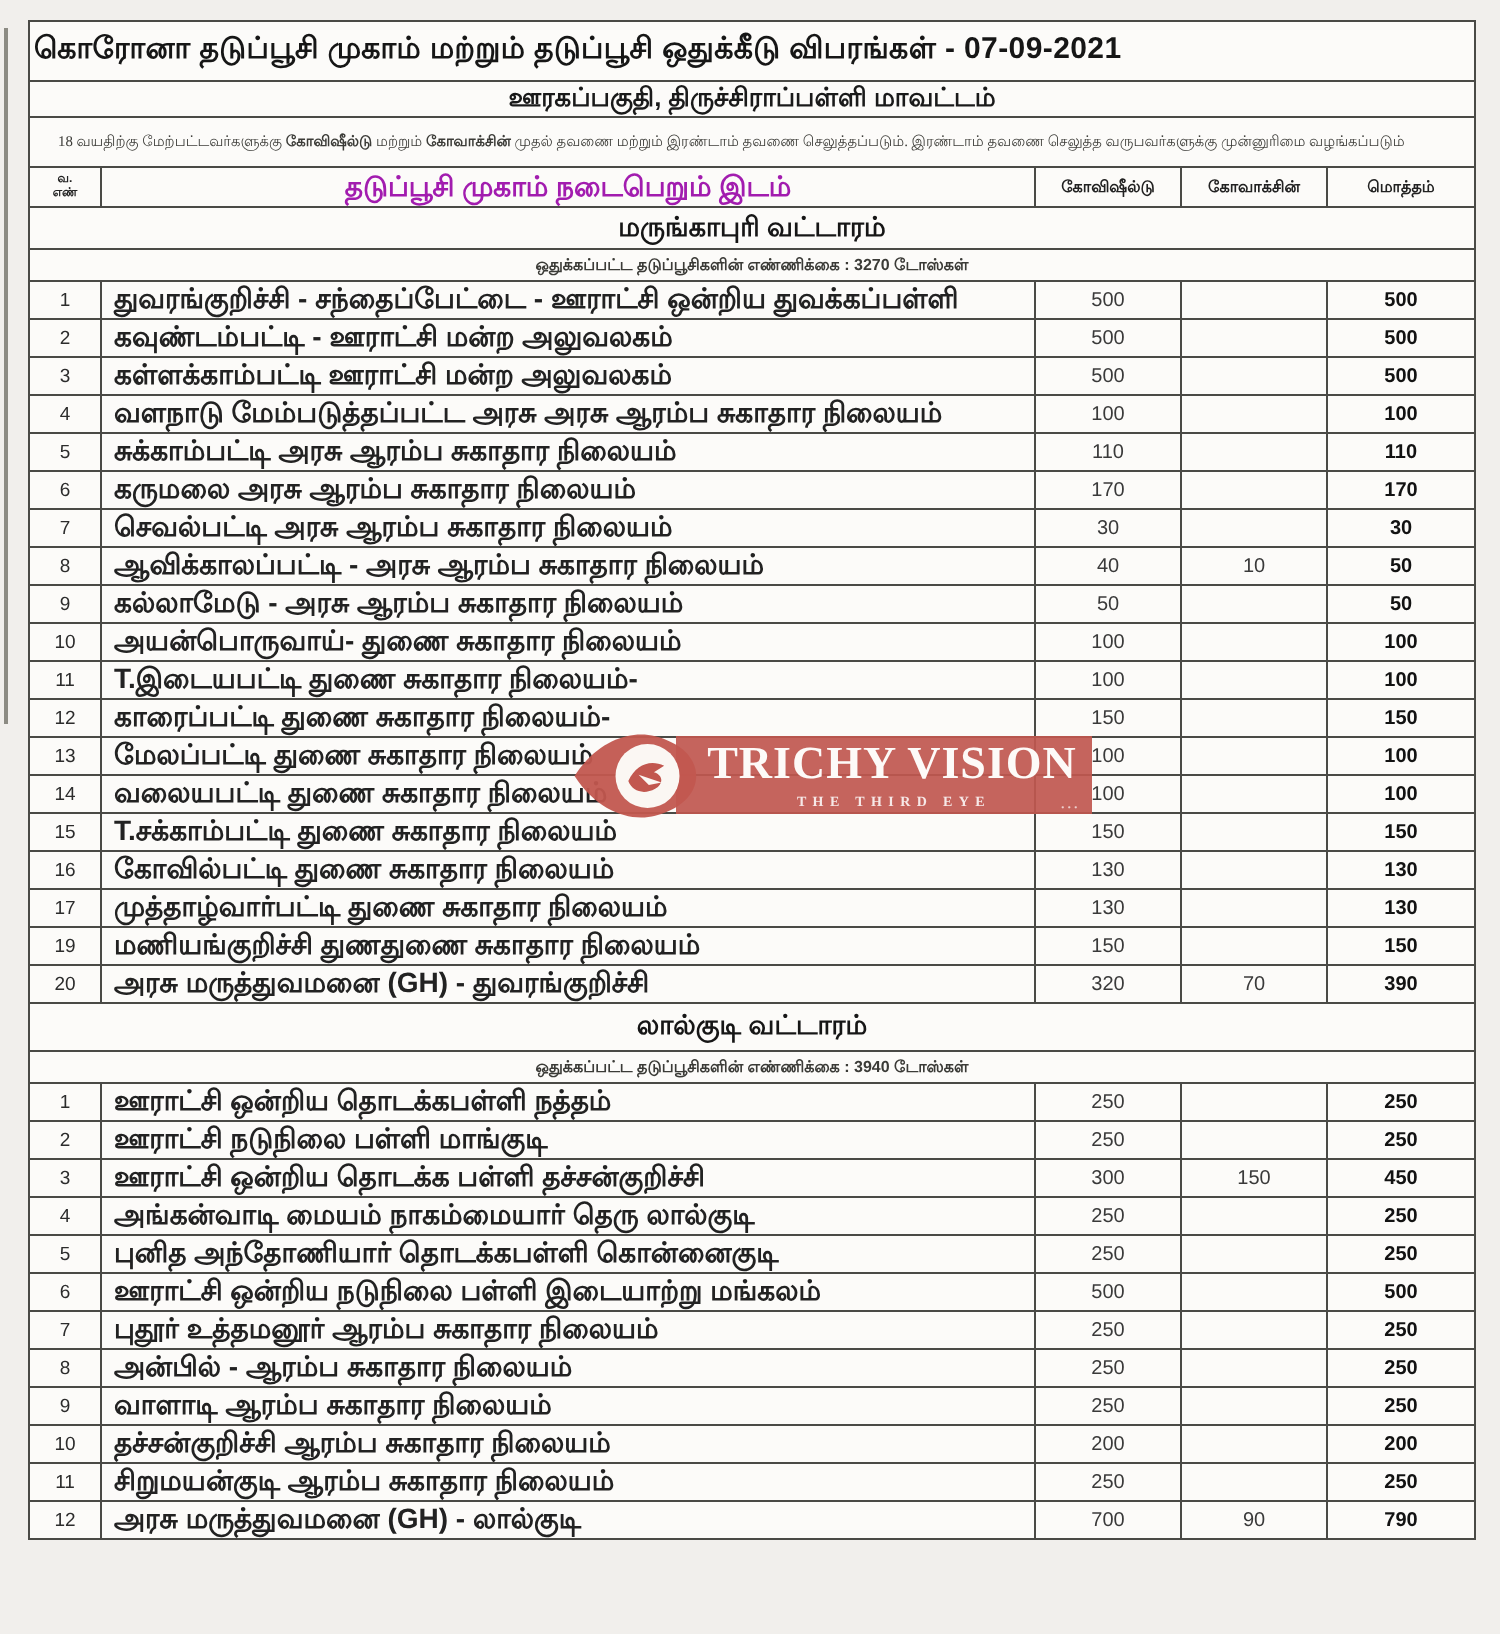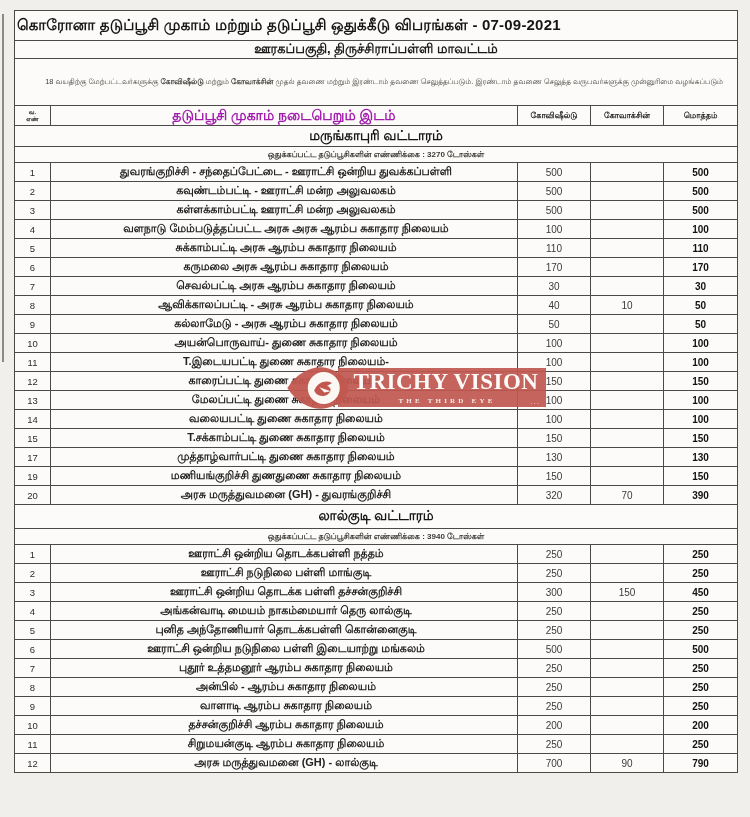--- a/index.html
+++ b/index.html
@@ -26,40 +26,40 @@
   col.c-total{width:74px;}
 
   td.doc-title{
     height:29px;font-weight:bold;font-size:15px;color:#161616;
     letter-spacing:0.2px;
   }
   td.doc-subtitle{
     height:17px;text-align:center;font-weight:bold;font-size:13px;color:#1a1a1a;
   }
   td.doc-note{
-    height:22px;text-align:right;font-size:7.4px;color:#3c3c38;
-    white-space:normal;line-height:1.35;padding:12px 14px;font-weight:500;
+    height:22px;text-align:left;font-size:7.4px;color:#3c3c38;
+    white-space:normal;line-height:1.35;padding:1px 14px;font-weight:500;font-family:Liberation Serif, serif;
   }
   td.h-serial{
     height:19px;text-align:center;font-size:6px;font-weight:bold;line-height:1.15;
     white-space:normal;color:#222;
   }
   td.h-place{text-align:center;font-weight:bold;font-size:14px;color:#a21caf;}
   td.h-num{text-align:center;font-weight:bold;font-size:8px;color:#222;}
 
   td.section-title{
     height:20px;text-align:center;font-weight:bold;font-size:13.5px;color:#161616;
   }
   tbody[data-section="1"] td.section-title{height:23px;}
   td.section-note{
     height:15px;text-align:center;font-size:8px;font-weight:600;color:#3b3b37;
   }
   tr.data-row td{height:18px;}
   td.col-no{text-align:center;font-size:9.5px;color:#2c2c2c;}
-  td.col-place{text-align:center;font-size:11px;font-weight:600;color:#222;padding-left:6px;}
+  td.col-place{text-align:left;font-size:14px;font-weight:600;color:#222;padding-left:6px;}
   td.col-covishield,td.col-covaxin{text-align:center;font-size:10px;color:#3a3a3a;}
   td.col-total{text-align:center;font-size:10px;font-weight:bold;color:#121212;}
 
   
   .scan-edge{
     position:absolute;left:2px;top:14px;width:2px;height:348px;
     background:#6a6a60;opacity:.75;
   }
 
   
@@ -226,20 +226,27 @@
           <td class="col-total">100</td>
         </tr>
         <tr class="data-row">
           <td class="col-no">15</td>
           <td class="col-place">T.சக்காம்பட்டி துணை சுகாதார நிலையம்</td>
           <td class="col-covishield">150</td>
           <td class="col-covaxin"></td>
           <td class="col-total">150</td>
         </tr>
         <tr class="data-row">
+          <td class="col-no">16</td>
+          <td class="col-place">கோவில்பட்டி துணை சுகாதார நிலையம்</td>
+          <td class="col-covishield">130</td>
+          <td class="col-covaxin"></td>
+          <td class="col-total">130</td>
+        </tr>
+        <tr class="data-row">
           <td class="col-no">17</td>
           <td class="col-place">முத்தாழ்வார்பட்டி துணை சுகாதார நிலையம்</td>
           <td class="col-covishield">130</td>
           <td class="col-covaxin"></td>
           <td class="col-total">130</td>
         </tr>
         <tr class="data-row">
           <td class="col-no">19</td>
           <td class="col-place">மணியங்குறிச்சி துணதுணை சுகாதார நிலையம்</td>
           <td class="col-covishield">150</td>

